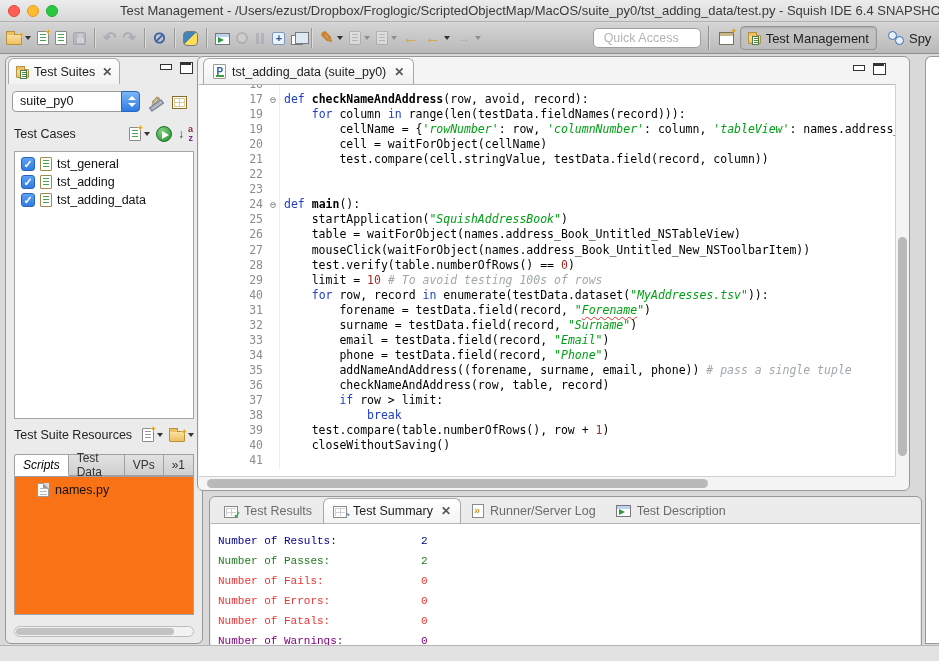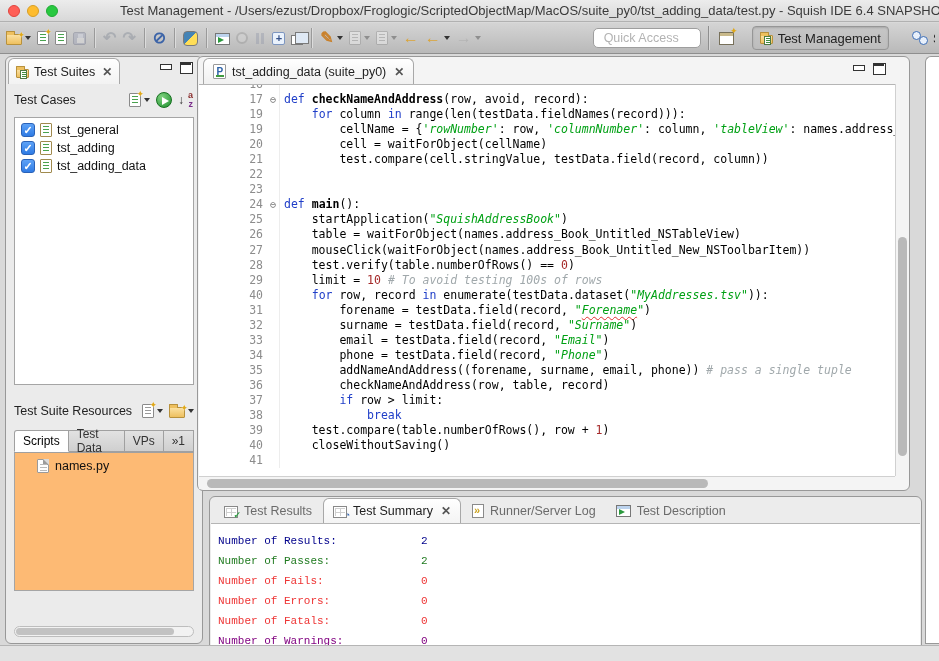--- a/index.html
+++ b/index.html
@@ -25,21 +25,21 @@
   .tb-item.dis { opacity:.38; }
   .tb-sep { width:1px; height:20px; background:#9a9a9a; margin:0 4px; box-shadow:1px 0 0 #dcdcdc; }
   .tb-glyph { font-size:16px; line-height:16px; font-weight:bold; }
   .caret { width:0; height:0; border-left:3.5px solid transparent; border-right:3.5px solid transparent;
     border-top:4px solid #333; margin-left:3px; }
   .quick-access { margin-left:110px; width:108px; height:20px; border:1px solid #9e9e9e; border-radius:5px;
     background:#fff; font-size:12.5px; padding:0 10px; color:#444; outline:none;
     font-family:"Liberation Sans",sans-serif; }
   .quick-access::placeholder { color:#b3b3b3; }
   .tb-sep2 { width:2px; height:24px; border-left:1px solid #8e8e8e; border-right:1px solid #d8d8d8; margin:0 7px; }
-  .persp { display:flex; align-items:center; gap:16px; overflow:hidden; flex:1; }
+  .persp { display:flex; align-items:center; gap:4px; overflow:hidden; flex:1; }
   .persp-btn { display:flex; align-items:center; gap:5px; height:24px; padding:0 7px;
     font-size:13px; color:#222; white-space:nowrap; border-radius:4px; }
   .persp-btn.active { background:linear-gradient(#c6c6c6,#bdbdbd); border:1px solid #969696;
     box-shadow:inset 0 1px 2px rgba(0,0,0,.15); }
 
   
   .sh { display:inline-block; position:relative; }
   .sh-folder { width:16px; height:11px; background:linear-gradient(#fbe0a0,#eec05f);
     border:1px solid #b8913c; border-radius:1px; margin-top:3px; }
   .sh-folder::before { content:""; position:absolute; left:-1px; top:-4px; width:7px; height:3px;
@@ -144,23 +144,23 @@
   .section-hdr .title { flex:1; }
   .hdr-icons { display:flex; align-items:center; gap:6px; }
   .listbox { margin:2px 8px 0 8px; height:268px; background:#fff; border:1px solid #a5a5a5; padding:3px 2px; overflow:hidden; }
   .case-row { display:flex; align-items:center; gap:5px; height:18px; padding-left:4px; font-size:12.5px; color:#111; }
   .cbx { width:14px; height:14px; border-radius:3px; background:linear-gradient(#5da2f7,#2f7be4);
     border:1px solid #2a62b8; color:#fff; font-size:11px; line-height:13px; text-align:center; font-weight:bold; }
   .res-tabs { display:flex; align-items:flex-end; height:24px; margin:3px 8px 0 8px;
     border-bottom:1px solid #a0a0a0; }
   .res-tab { height:22px; display:flex; align-items:center; padding:0 8px; font-size:12px; color:#333;
     background:linear-gradient(#e2e2e2,#cfcfcf); border:1px solid #a0a0a0; border-left:none; }
-  .res-tab:first-child { border-left:1px solid #a0a0a0; border-radius:3px 0 0 0; }
+  .res-tab:first-child { border-left:1px solid #a0a0a0; border-radius:3px 0 0 0;font-style:italic; }
   .res-tab.active { background:#fff; border-bottom:1px solid #fff; color:#000; }
-  .res-content { margin:0 8px; height:138px; background:#fdba74; border:1px solid #a5a5a5; border-top:none; padding:6px 4px; }
+  .res-content { margin:0 8px; height:138px; background:#f97316; border:1px solid #a5a5a5; border-top:none; padding:6px 4px; }
   .file-row { display:flex; align-items:center; gap:6px; padding-left:18px; font-size:12.5px; color:#111; }
   .hscroll { position:absolute; left:8px; bottom:6px; width:182px; height:11px; background:#f2f2f2;
     border:1px solid #bdbdbd; border-radius:6px; }
   .hscroll .thumb { position:absolute; left:1px; top:1px; height:7px; border-radius:4px; background:#c2c2c2; }
 
   
   #editorView { left:197px; top:2px; width:713px; height:435px; background:#f4f4f4; }
   .ed-tab { position:absolute; left:5px; top:1px; height:26px; display:flex; align-items:center; gap:6px;
     background:linear-gradient(#ffffff,#f0f0f0); border:1px solid #a8a8a8; border-bottom:none;
     border-radius:6px 6px 0 0; padding:0 9px; font-size:12.5px; color:#222; }
@@ -315,20 +315,28 @@
             <span class="doc"></span>
           </span>
         <span>Test Suites</span>
         <span class="close-x">✕</span>
       </div>
       <div class="minmax" style="right:10px;">
         <span class="mm min"></span>
         <span class="mm max"></span>
       </div>
     </div>
+    <div class="combo-row">
+      <div class="combo">
+        <span>suite_py0</span>
+        <span class="combo-cap"></span>
+      </div>
+      <span class="sh sh-wrench"></span>
+      <span class="sh sh-table2"></span>
+    </div>
     <div class="section-hdr">
       <span class="title">Test Cases</span>
       <span class="hdr-icons">
         <span class="tb-item" style="padding:0;">
           <span class="sh sh-page">
               <span class="spark">✦</span>
             </span>
           <span class="caret"></span>
         </span>
         <span class="sh sh-runbtn"></span>
@@ -348,21 +356,21 @@
           <span class="cbx">✓</span>
           <span class="sh sh-page tan"></span>
           <span>tst_adding</span>
         </div>
         <div class="case-row">
           <span class="cbx">✓</span>
           <span class="sh sh-page tan"></span>
           <span>tst_adding_data</span>
         </div>
       </div>
-    <div class="section-hdr" style="margin-top:10px;">
+    <div class="section-hdr" style="margin-top:0;">
       <span class="title">Test Suite Resources</span>
       <span class="hdr-icons">
         <span class="tb-item" style="padding:0;">
           <span class="sh sh-page gray">
               <span class="spark">✦</span>
             </span>
           <span class="caret"></span>
         </span>
         <span class="tb-item" style="padding:0;">
           <span class="sh sh-folder">

